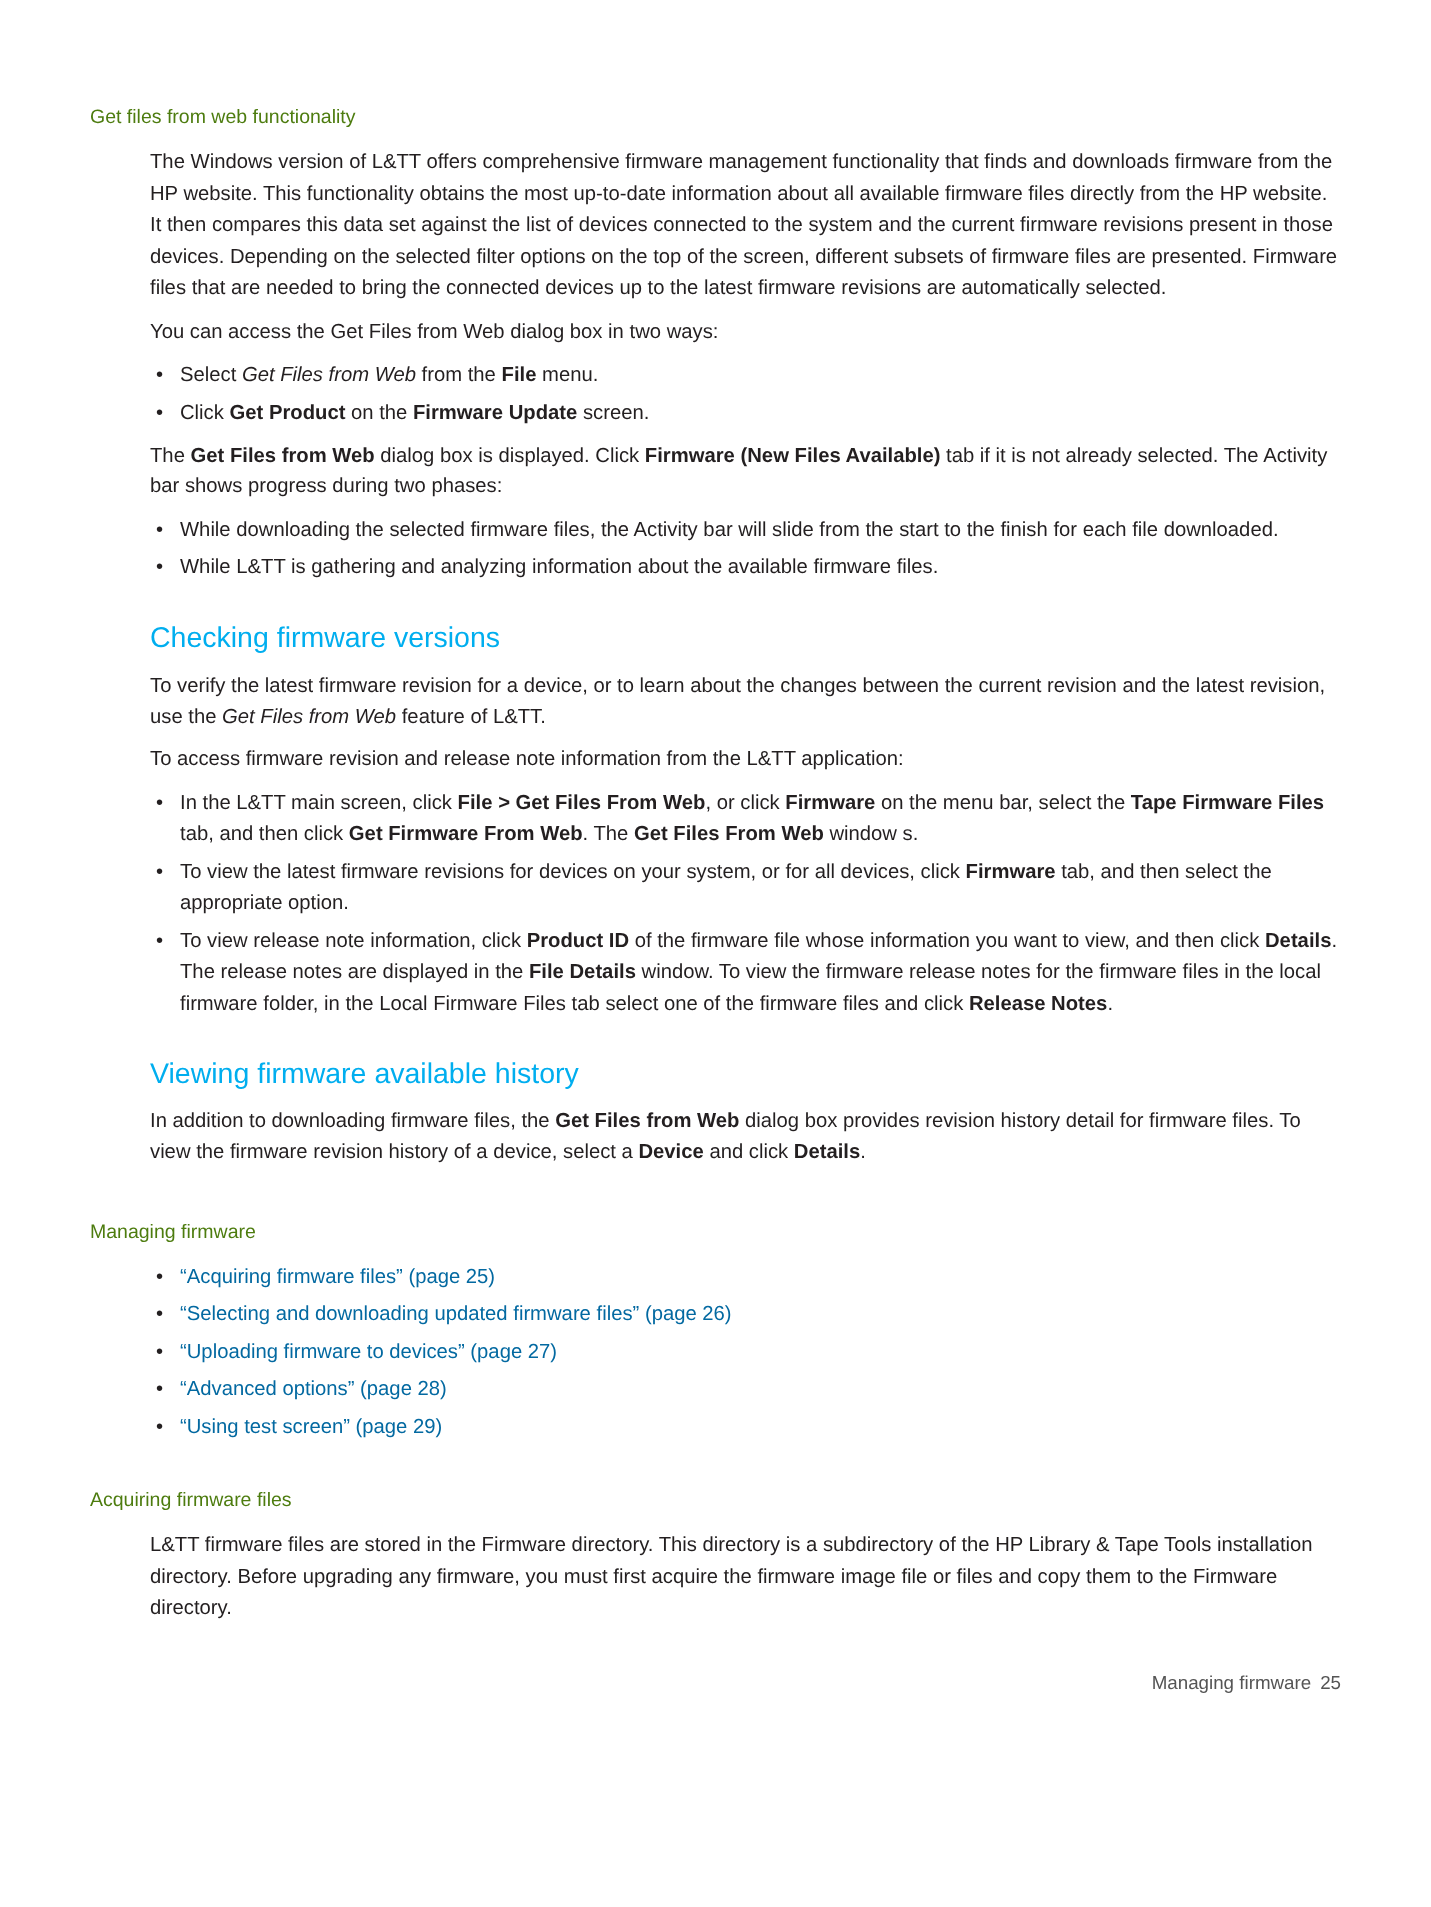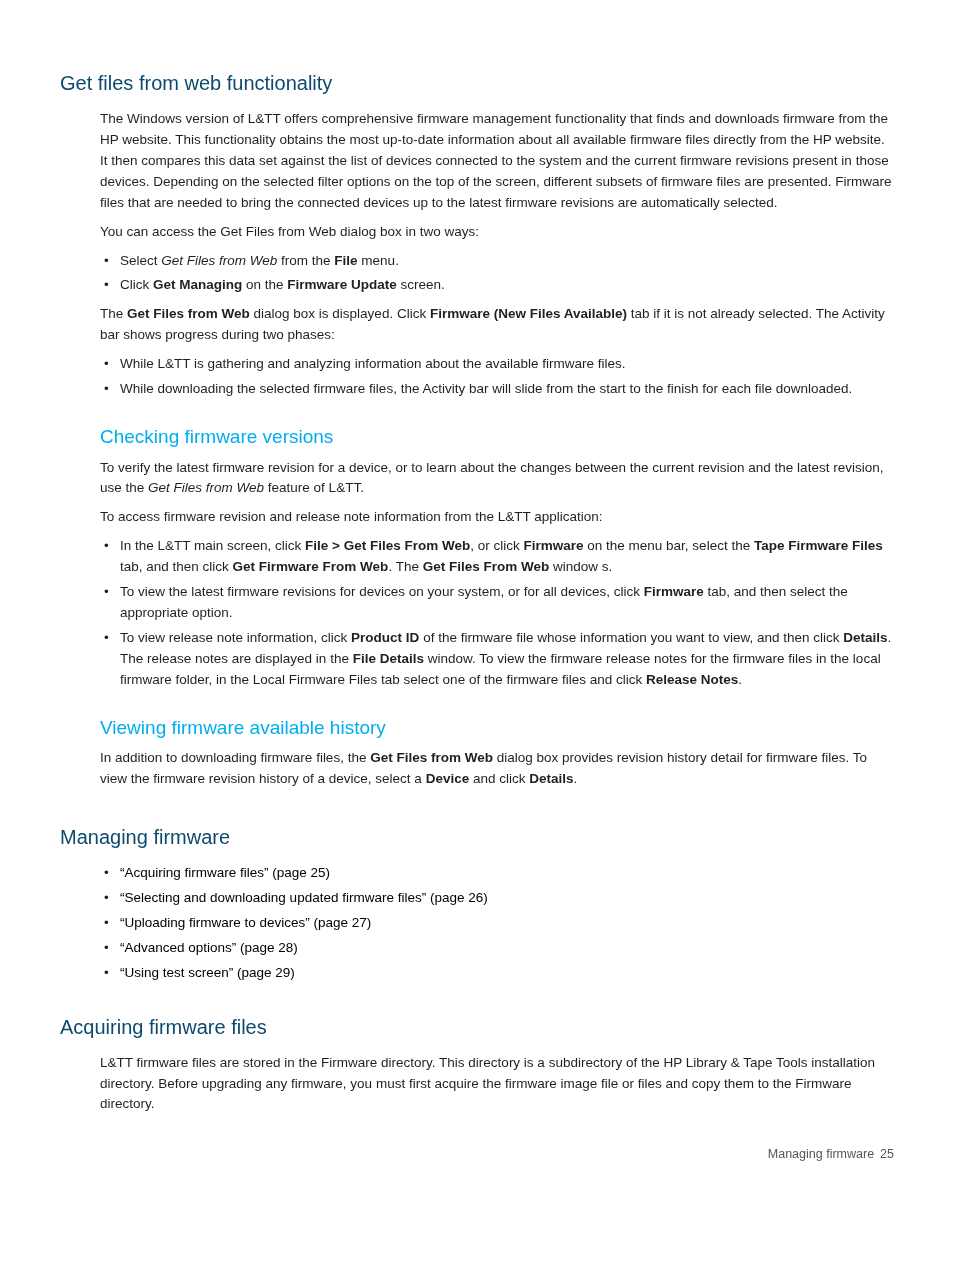--- a/index.html
+++ b/index.html
@@ -11,22 +11,22 @@
     body {
       font-family: Arial, Helvetica, sans-serif;
       font-size: 13.5px;
       color: #231f20;
       background: #ffffff;
       padding: 40px 60px 40px 60px;
       line-height: 1.55;
     }
 
     .section-title {
-      color: #0c4a6e;
-      font-size: 20px;
+      color: #4d7c0f;
+      font-size: 13px;
       font-weight: normal;
       margin-bottom: 10px;
       margin-top: 28px;
     }
 
     .subsection-title {
       color: #00aeef;
       font-size: 19px;
       font-weight: normal;
       margin-bottom: 6px;
@@ -62,21 +62,21 @@
 
     b, strong {
       font-weight: bold;
     }
 
     em, i {
       font-style: italic;
     }
 
     a.link-text {
-      color: #000000;
+      color: #0369a1;
       text-decoration: none;
     }
 
     .footer-line {
       display: flex;
       justify-content: flex-end;
       align-items: center;
       margin-top: 30px;
       color: #555;
       font-size: 12.5px;
@@ -90,28 +90,28 @@
 <body>
 
 <h2 class="section-title">Get files from web functionality</h2>
 
 <div class="indent">
   <p>The Windows version of L&amp;TT offers comprehensive firmware management functionality that finds and downloads firmware from the HP website. This functionality obtains the most up-to-date information about all available firmware files directly from the HP website. It then compares this data set against the list of devices connected to the system and the current firmware revisions present in those devices. Depending on the selected filter options on the top of the screen, different subsets of firmware files are presented. Firmware files that are needed to bring the connected devices up to the latest firmware revisions are automatically selected.</p>
   <p>You can access the Get Files from Web dialog box in two ways:</p>
 
   <ul>
     <li>Select <em>Get Files from Web</em> from the <strong>File</strong> menu.</li>
-    <li>Click <strong>Get Managing</strong> on the <strong>Firmware Update</strong> screen.</li>
+    <li>Click <strong>Get Product</strong> on the <strong>Firmware Update</strong> screen.</li>
   </ul>
 
   <p>The <strong>Get Files from Web</strong> dialog box is displayed. Click <strong>Firmware (New Files Available)</strong> tab if it is not already selected. The Activity bar shows progress during two phases:</p>
 
   <ul>
+    <li>While downloading the selected firmware files, the Activity bar will slide from the start to the finish for each file downloaded.</li>
     <li>While L&amp;TT is gathering and analyzing information about the available firmware files.</li>
-    <li>While downloading the selected firmware files, the Activity bar will slide from the start to the finish for each file downloaded.</li>
   </ul>
 </div>
 
 <h3 class="subsection-title indent">Checking firmware versions</h3>
 
 <div class="indent">
   <p>To verify the latest firmware revision for a device, or to learn about the changes between the current revision and the latest revision, use the <em>Get Files from Web</em> feature of L&amp;TT.</p>
   <p>To access firmware revision and release note information from the L&amp;TT application:</p>
 
   <ul>

